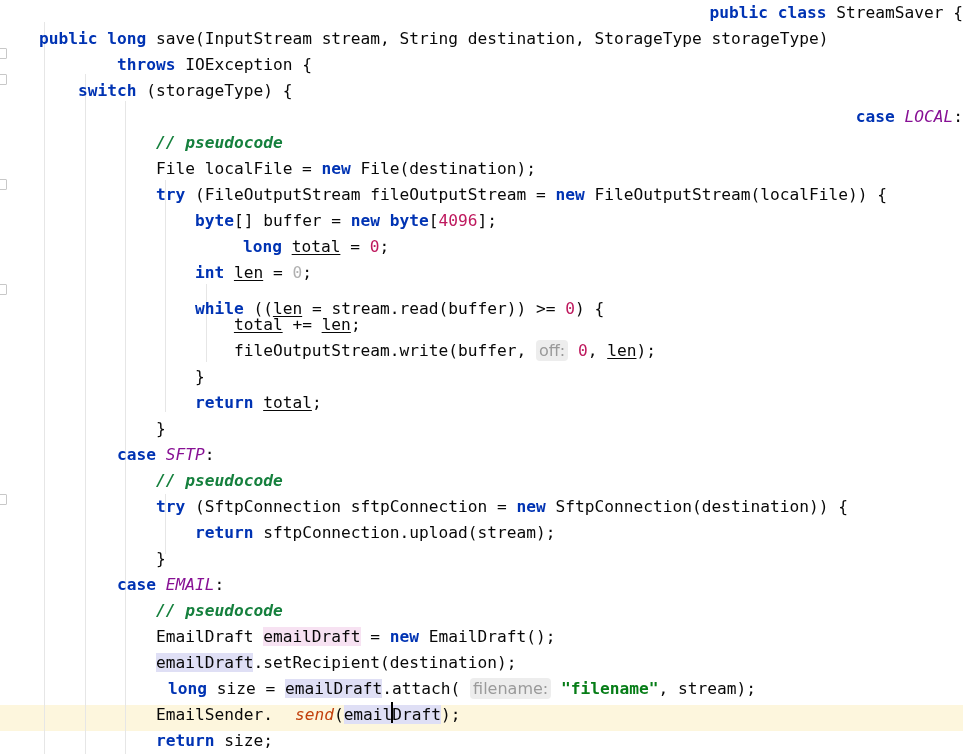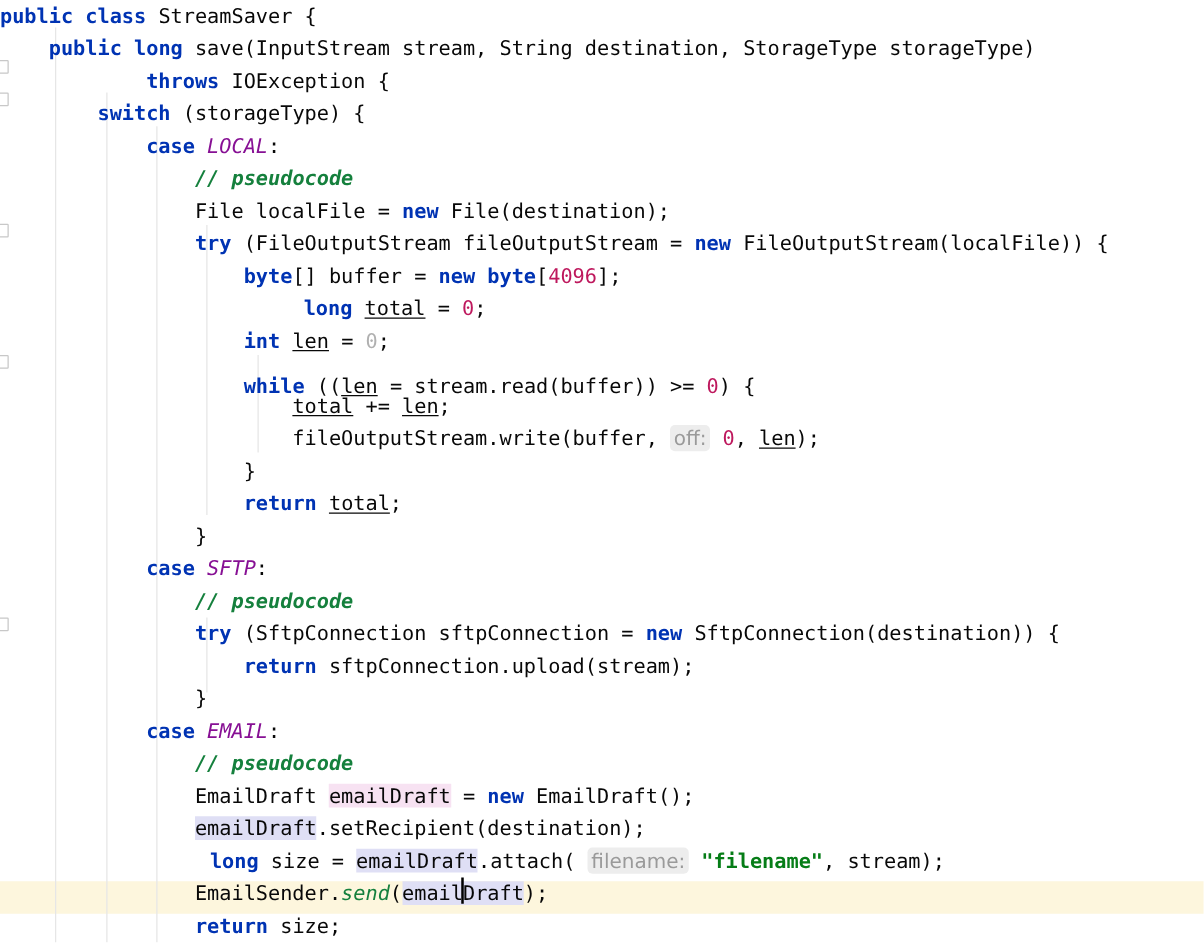--- a/index.html
+++ b/index.html
@@ -39,21 +39,21 @@
     color:#080808;
   }
   
   .kw{color:#0033b3;font-weight:bold;}
   .ident{color:#080808;}
   .num{color:#be185d;}
   .num-dim{color:#b0b0b0;}
   .str{color:#067d17;font-weight:bold;}
   .cmt{color:#15803d;font-style:italic;font-weight:bold;}
   .enumc{color:#871094;font-style:italic;}
-  .method-it{color:#15803d;font-style:italic;}
+  .method-it{color:#c2410c;font-style:italic;margin-left:22px;}
   .local{text-decoration:underline;text-decoration-color:#080808;text-underline-offset:2px;}
   
   .hl-write{background:#f7e2f2;}
   .hl-read{background:#dfdff5;}
   
   .hint{
     background:#ededed;
     color:#9a9a9a;
     border-radius:4px;
     padding:1px 3px;
@@ -86,25 +86,25 @@
       <div class="indent-guide" style="left: 206px; top: 284px; height: 78px; background: rgb(230, 230, 230);"></div>
     </div>
   <div id="folds-layer">
       <div class="fold-marker" style="top: 48px; border-color: rgb(200, 200, 200);"></div>
       <div class="fold-marker" style="top: 74px; border-color: rgb(200, 200, 200);"></div>
       <div class="fold-marker" style="top: 179px; border-color: rgb(200, 200, 200);"></div>
       <div class="fold-marker" style="top: 284px; border-color: rgb(200, 200, 200);"></div>
       <div class="fold-marker" style="top: 494px; border-color: rgb(200, 200, 200);"></div>
     </div>
   <div id="code-layer">
-      <div class="code-line" style="top: 0px;"><span class="kw">public</span><span class="ident"> </span><span class="kw">class</span><span class="ident"> StreamSaver {</span></div>
+      <div class="code-line" style="top: 0px; text-align: right;"><span class="kw">public</span><span class="ident"> </span><span class="kw">class</span><span class="ident"> StreamSaver {</span></div>
       <div class="code-line" style="top: 26px;"><span class="ident">    </span><span class="kw">public</span><span class="ident"> </span><span class="kw">long</span><span class="ident"> save(InputStream stream, String destination, StorageType storageType)</span></div>
       <div class="code-line" style="top: 52px;"><span class="ident">            </span><span class="kw">throws</span><span class="ident"> IOException {</span></div>
       <div class="code-line" style="top: 78px;"><span class="ident">        </span><span class="kw">switch</span><span class="ident"> (storageType) {</span></div>
-      <div class="code-line" style="top: 104px;"><span class="ident">            </span><span class="kw">case</span><span class="ident"> </span><span class="enumc">LOCAL</span><span class="ident">:</span></div>
+      <div class="code-line" style="top: 104px; text-align: right;"><span class="ident">            </span><span class="kw">case</span><span class="ident"> </span><span class="enumc">LOCAL</span><span class="ident">:</span></div>
       <div class="code-line" style="top: 130px;"><span class="ident">                </span><span class="cmt">// pseudocode</span></div>
       <div class="code-line" style="top: 156px;"><span class="ident">                File localFile = </span><span class="kw">new</span><span class="ident"> File(destination);</span></div>
       <div class="code-line" style="top: 182px;"><span class="ident">                </span><span class="kw">try</span><span class="ident"> (FileOutputStream fileOutputStream = </span><span class="kw">new</span><span class="ident"> FileOutputStream(localFile)) {</span></div>
       <div class="code-line" style="top: 208px;"><span class="ident">                    </span><span class="kw">byte</span><span class="ident">[] buffer = </span><span class="kw">new</span><span class="ident"> </span><span class="kw">byte</span><span class="ident">[</span><span class="num">4096</span><span class="ident">];</span></div>
       <div class="code-line" style="top: 234px; margin-left: 48px;"><span class="ident">                    </span><span class="kw">long</span><span class="ident"> </span><span class="local">total</span><span class="ident"> = </span><span class="num">0</span><span class="ident">;</span></div>
       <div class="code-line" style="top: 260px;"><span class="ident">                    </span><span class="kw">int</span><span class="ident"> </span><span class="local">len</span><span class="ident"> = </span><span class="num-dim">0</span><span class="ident">;</span></div>
       <div class="code-line" style="top: 286px; margin-top: 10px;"><span class="ident">                    </span><span class="kw">while</span><span class="ident"> ((</span><span class="local">len</span><span class="ident"> = stream.read(buffer)) &gt;= </span><span class="num">0</span><span class="ident">) {</span></div>
       <div class="code-line" style="top: 312px;"><span class="ident">                        </span><span class="local">total</span><span class="ident"> += </span><span class="local">len</span><span class="ident">;</span></div>
       <div class="code-line" style="top: 338px;"><span class="ident">                        fileOutputStream.write(buffer, </span><span class="hint">off:</span><span class="ident"> </span><span class="num">0</span><span class="ident">, </span><span class="local">len</span><span class="ident">);</span></div>
       <div class="code-line" style="top: 364px;"><span class="ident">                    }</span></div>

